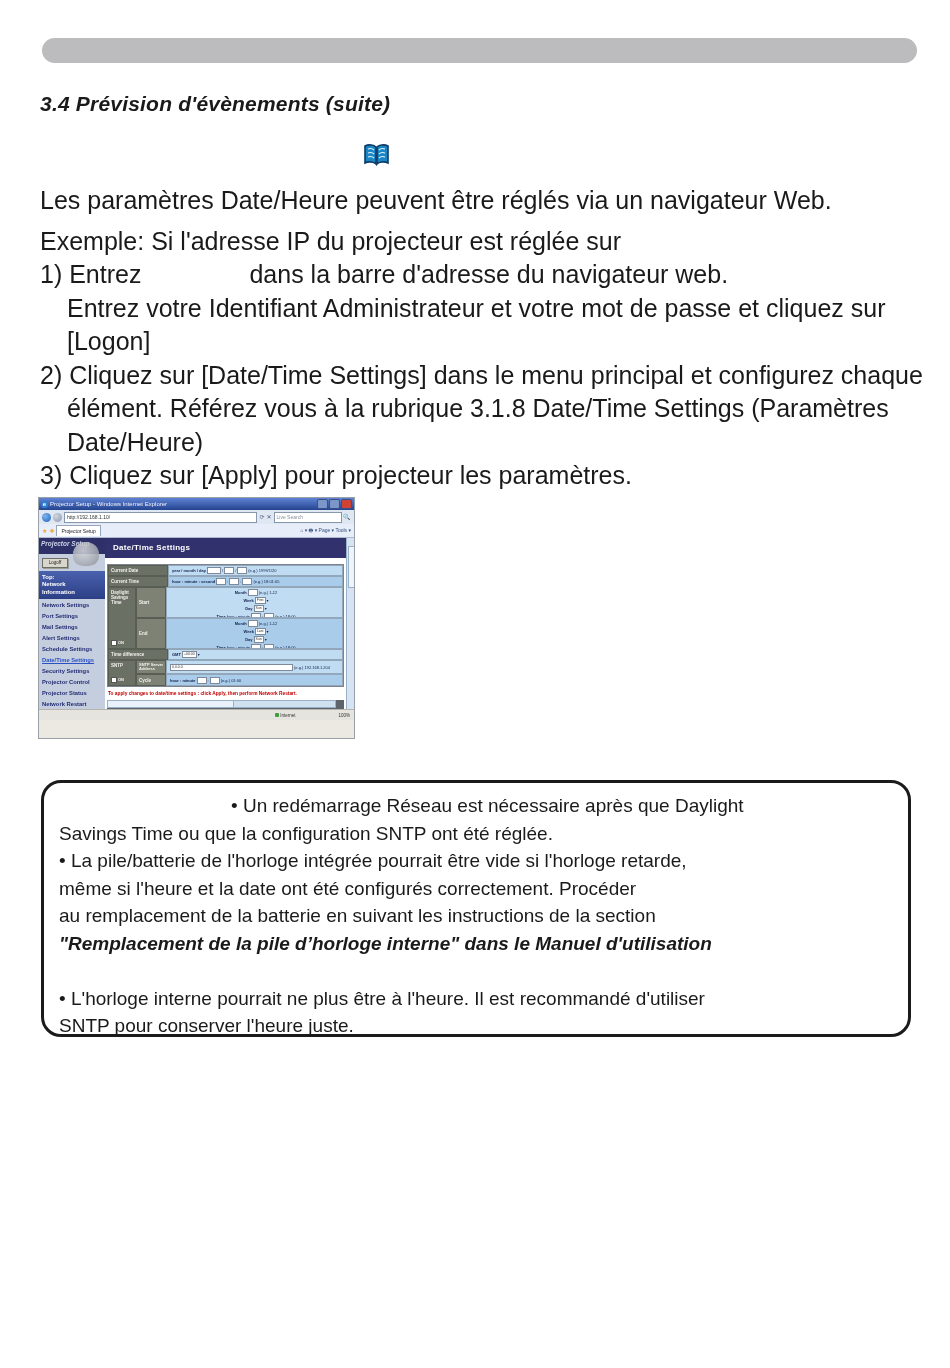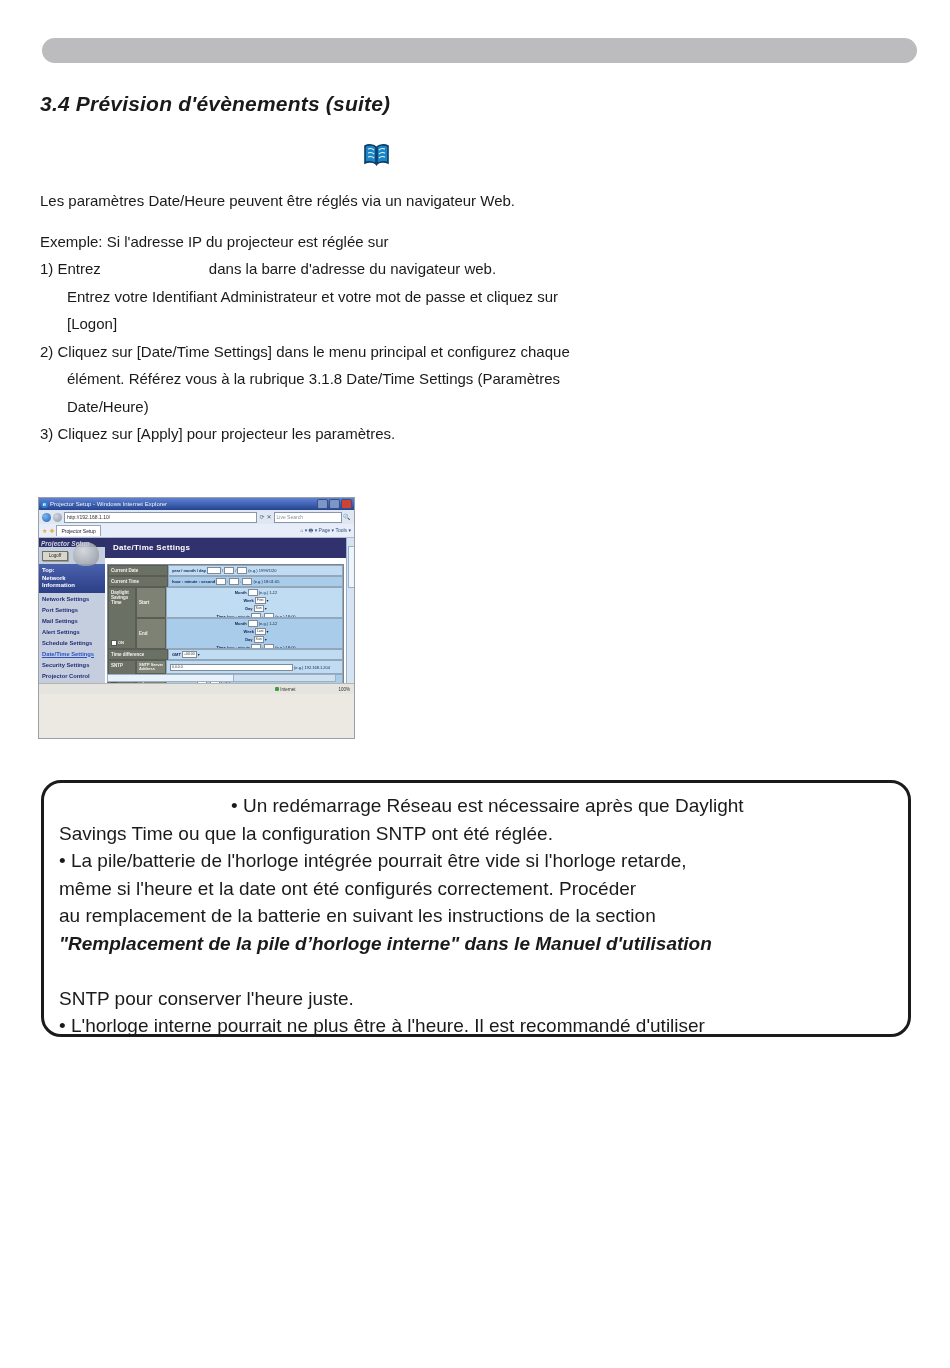--- a/index.html
+++ b/index.html
@@ -2,25 +2,25 @@
 <html><head>
 <meta charset="utf-8">
 <style>
   html,body{margin:0;padding:0;background:#ffffff;}
   body{width:950px;height:1368px;position:relative;font-family:"Liberation Sans",sans-serif;color:#1a1a1a;overflow:hidden;}
   .abs{position:absolute;}
   
   .topbar{left:42px;top:38px;width:875px;height:25px;border-radius:13px;background:#bcbcbe;}
   .section-title{left:40px;top:92px;font-size:21px;font-weight:bold;font-style:italic;letter-spacing:.2px;}
   .book-ico{left:363px;top:143px;}
-  .para{left:40px;width:880px;font-size:15px;line-height:27.5px;}
+  .para{left:40px;width:880px;font-size:25px;line-height:27.5px;}
   .intro{top:187px;}
   .example{top:228px;}
   .steps{top:255px;}
-  .step-line{white-space:nowrap;}
+  .step-line{white-space:nowrap;margin-top:6px;}
   .ind{padding-left:27px;}
   .b{font-weight:normal;}
   .gap-inline{display:inline-block;width:108px;}
   
   .notebox{left:41px;top:780px;width:870px;height:257px;border:3.5px solid #1b1b1b;border-radius:20px;padding:9px 15px 0 15px;box-sizing:border-box;font-size:19px;line-height:27.6px;}
   .notebox .l1{text-indent:172px;}
   .bi{font-weight:bold;font-style:italic;}
   .blank-line{height:27px;}
   
   .shot{left:38px;top:497px;width:317px;height:242px;background:#ece9e2;font-family:"Liberation Sans",sans-serif;overflow:hidden;border:1px solid #9aa0a8;box-sizing:border-box;}
@@ -34,21 +34,21 @@
   .navbtn{width:9px;height:9px;border-radius:50%;flex:0 0 auto;}
   .nav-back{background:radial-gradient(circle at 35% 35%,#7fb4ef,#1e62b8);}
   .nav-fwd{background:radial-gradient(circle at 35% 35%,#cfd6e2,#8d97a8);}
   .addr{flex:1 1 auto;height:9px;background:#ffffff;border:.5px solid #8896ac;font-size:5px;line-height:9px;color:#333;padding:0 2px;white-space:nowrap;overflow:hidden;}
   .mini-ico{font-size:6px;color:#4a5a78;flex:0 0 auto;line-height:9px;}
   .srch{width:62px;height:9px;background:#ffffff;border:.5px solid #8896ac;font-size:5px;line-height:9px;color:#8a8f99;padding:0 2px;flex:0 0 auto;white-space:nowrap;overflow:hidden;}
   .cbar{height:13px;background:#e8eef9;display:flex;align-items:center;gap:2px;padding:0 3px;font-size:5.5px;color:#2d3b55;border-bottom:.5px solid #aeb9cc;}
   .star{color:#e8a93c;font-size:6px;line-height:10px;}
   .tab{height:10px;background:#ffffff;border:.5px solid #98a4b8;border-bottom:none;font-size:5px;line-height:10px;padding:0 4px;color:#223;white-space:nowrap;}
   .cmds{margin-left:auto;white-space:nowrap;font-size:5px;color:#37507e;}
-  .bwrap{height:145px;display:flex;background:#ffffff;}
+  .bwrap{height:171px;display:flex;background:#ffffff;}
   
   .snav{width:66px;background:#c5cedf;flex:0 0 auto;display:flex;flex-direction:column;overflow:hidden;}
   .slogo{height:30px;background:#2e3168;color:#cfd4ea;font-size:6.5px;font-style:italic;font-weight:bold;padding:2px 0 0 2px;position:relative;box-sizing:border-box;}
   .face{position:absolute;right:6px;top:4px;width:26px;height:24px;border-radius:50% 50% 40% 40%;background:radial-gradient(circle at 40% 35%,#d8dade,#8a8f97);opacity:.85;}
   .logoff{margin:4px 0 3px 3px;width:24px;height:8px;background:#d9d6cc;border:.5px solid #6b6f66;box-shadow:1px 1px 0 #9a9e94;font-size:4.5px;line-height:8px;text-align:center;color:#222;}
   .ssel{background:linear-gradient(#4a61ad,#2c3f86);color:#ffffff;font-weight:bold;font-size:6px;line-height:7.5px;padding:3px 0 3px 3px;}
   .sitem{font-size:5.8px;font-weight:bold;color:#232d73;padding:3px 0 2px 3px;white-space:nowrap;}
   .sitem.sel{color:#2a52c4;text-decoration:underline;}
   
   .smain{flex:1 1 auto;position:relative;background:#ffffff;overflow:hidden;}
@@ -262,15 +262,15 @@
 </div>
 
 <div class="abs notebox">
   <div class="l1"><span>• Un redémarrage Réseau est nécessaire après que </span><span class="b">Daylight</span></div>
   <div><span class="b">Savings Time</span><span> ou que la configuration </span><span class="b">SNTP</span><span> ont été réglée.</span></div>
   <div>• La pile/batterie de l'horloge intégrée pourrait être vide si l'horloge retarde,</div>
   <div>même si l'heure et la date ont été configurés correctement. Procéder</div>
   <div>au remplacement de la batterie en suivant les instructions de la section</div>
   <div class="bi">"Remplacement de la pile d’horloge interne" dans le Manuel d'utilisation</div>
   <div class="blank-line"></div>
+  <div>• L'horloge interne pourrait ne plus être à l'heure. Il est recommandé d'utiliser</div>
   <div>SNTP pour conserver l'heure juste.</div>
-  <div>• L'horloge interne pourrait ne plus être à l'heure. Il est recommandé d'utiliser</div>
 </div>
 
 </body></html>

